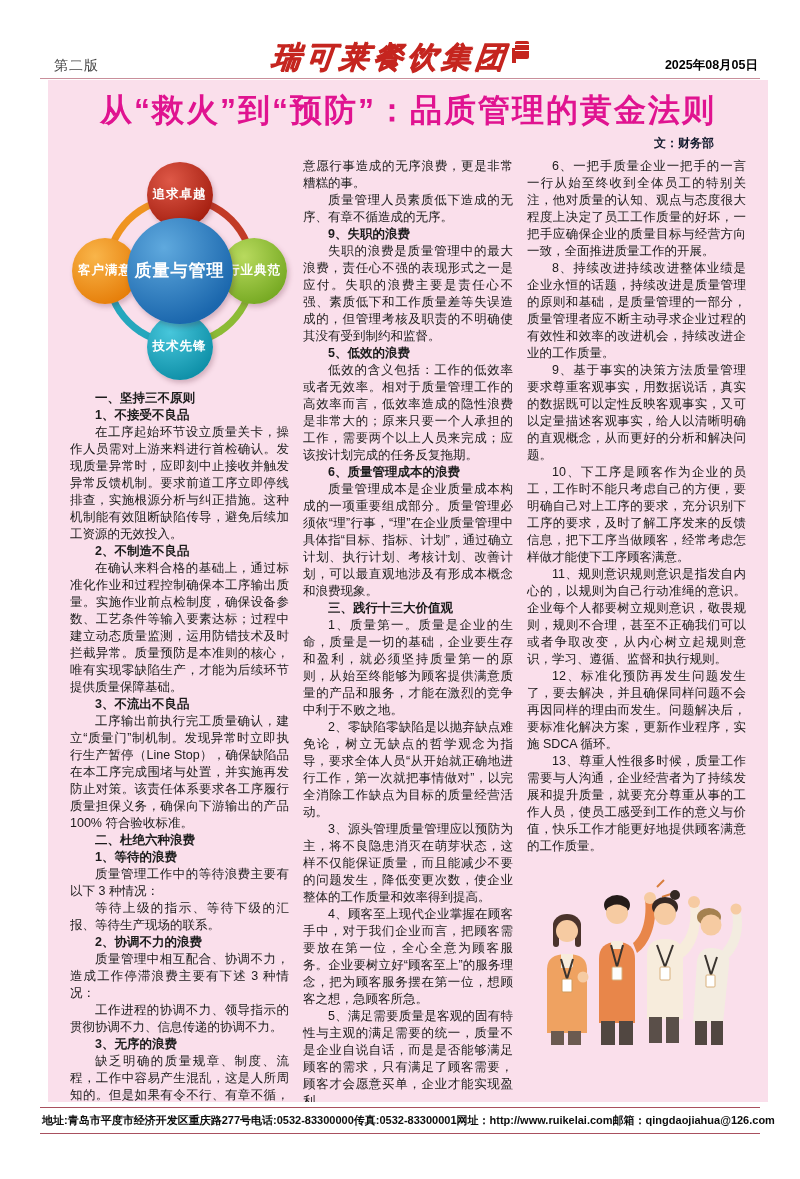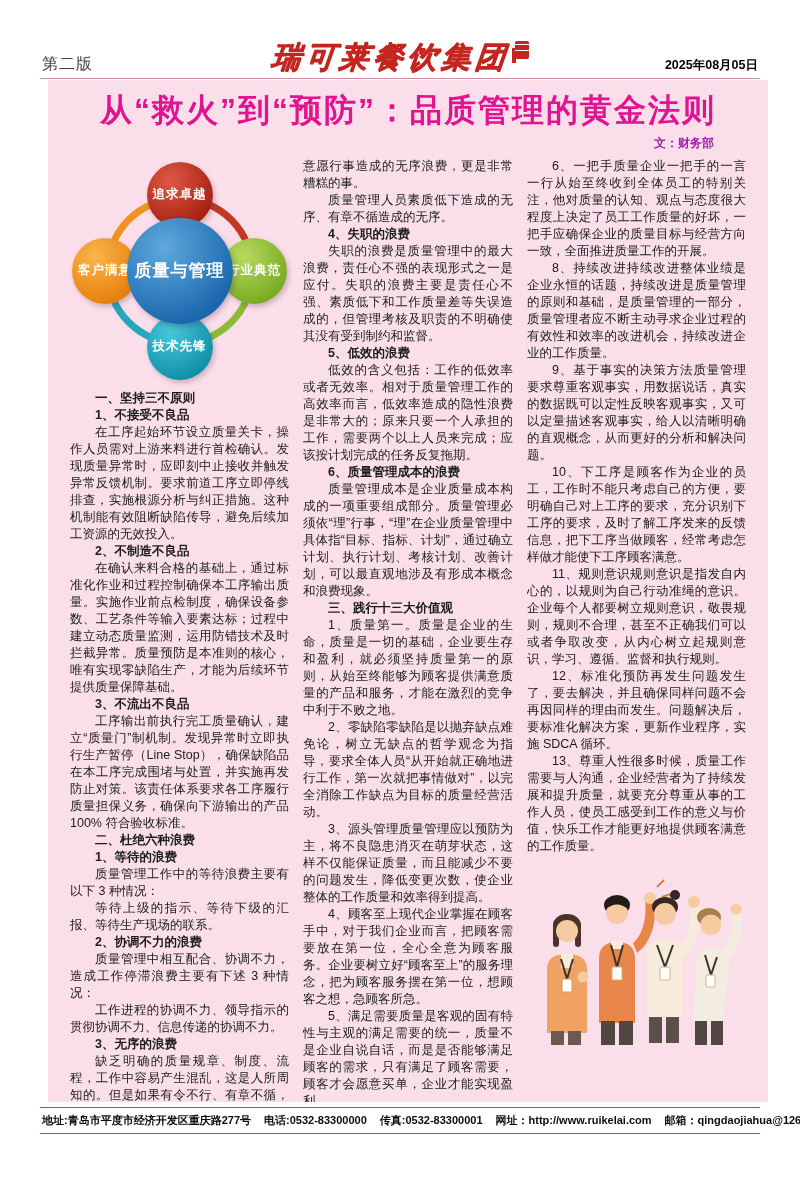--- a/index.html
+++ b/index.html
@@ -1,34 +1,34 @@
 <!DOCTYPE html>
 <html><head>
 <meta charset="utf-8">
 <style>
   html,body{margin:0;padding:0;}
   body{width:800px;background:#ffffff;font-family:"Liberation Sans",sans-serif;}
   .page{position:relative;width:800px;height:1179px;background:#fff;overflow:hidden;}
 
   
   .header{position:absolute;top:28px;left:40px;right:40px;height:50px;border-bottom:1.5px solid #c98f9b;}
-  .edition{position:absolute;left:2px;bottom:3px;font-size:16px;color:#444;letter-spacing:1px;}
+  .edition{position:absolute;left:14px;bottom:3px;font-size:14px;color:#444;letter-spacing:1px;}
   .logo-wrap{position:absolute;left:0;right:0;bottom:0;text-align:center;}
   .logo{display:inline-block;color:#c5251f;font-family:"DejaVu Serif",serif;font-style:italic;font-weight:bold;
         font-size:30px;letter-spacing:4px;transform:skewX(-6deg);text-shadow:0.5px 0.5px 0 #c5251f;}
   .seal{display:inline-block;vertical-align:8px;width:14px;height:18px;margin-left:6px;background:#c5251f;border-radius:2px;
         box-shadow:-8px 2px 0 -5px #c5251f, -8px 9px 0 -5px #c5251f;
         background-image:linear-gradient(#c5251f 3px,#fff 3px,#fff 4px,#c5251f 4px,#c5251f 9px,#fff 9px,#fff 10px,#c5251f 10px);}
   .date{position:absolute;right:2px;bottom:4px;font-size:12.5px;font-weight:bold;color:#000;}
 
   
   .main{position:absolute;top:79.5px;left:40px;width:720px;height:1022px;background:#fadfeb;overflow:hidden;margin-left:8px;}
   .title{margin:0;padding:10px 10px 0;text-align:center;font-size:32px;line-height:40px;font-weight:800;
          color:#e01390;letter-spacing:2px;}
-  .byline{text-align:right;padding:5px 54px 4px 0;font-size:12px;font-weight:bold;color:#a21caf;}
+  .byline{text-align:right;padding:5px 54px 4px 0;font-size:12px;font-weight:bold;color:#0f172a;}
   .cols{display:flex;gap:14px;padding:2px 22px 0;}
   .col{width:219px;font-size:12.5px;line-height:17px;color:#1b1b1b;}
   .col p{margin:0;text-align:justify;}
   .col p.head{font-weight:bold;text-indent:2em;}
   .col p.para{text-indent:2em;}
   .col p.cont{text-indent:0;}
 
   
   .diagram{position:relative;width:219px;height:222px;margin:2px 0 8px;}
   .ring{position:absolute;left:50%;top:50%;width:152px;height:152px;margin:-76px 0 0 -76px;border-radius:50%;
@@ -43,21 +43,21 @@
   .sat.right{left:151px;top:50%;margin-top:-33px;background:radial-gradient(circle at 35% 28%,#b8da5e,#76a922 78%);}
   .sat.bottom{left:50%;top:154px;margin-left:-33px;background:radial-gradient(circle at 35% 28%,#47c6db,#0e8fa7 78%);}
   .sat.left{left:2px;top:50%;margin-top:-33px;background:radial-gradient(circle at 35% 28%,#f9b54a,#e67e09 78%);}
 
   
   .illus{display:block;margin:8px 0 0 2px;}
 
   
   .footer{position:absolute;left:40px;right:40px;top:1107px;border-top:1.5px solid #a8505e;border-bottom:1.5px solid #a8505e;
           padding:5px 2px;display:flex;justify-content:space-between;align-items:center;
-          font-size:11px;font-weight:bold;color:#0d0d0d;white-space:nowrap;gap:13px;}
+          font-size:11px;font-weight:bold;color:#0d0d0d;white-space:nowrap;}
 </style>
 </head>
 <body>
 
 <div class="page">
 
   <div class="header">
     <span class="edition">第二版</span>
     <div class="logo-wrap">
       <span class="logo">瑞可莱餐饮集团</span><span class="seal"></span>
@@ -99,21 +99,21 @@
             <p class="head">3、无序的浪费</p>
             <p class="para">缺乏明确的质量规章、制度、流程，工作中容易产生混乱，这是人所周知的。但是如果有令不行、有章不循，按个人的</p>
           </div>
       </div>
 
       <div class="col">
         <div class="col-text">
 
         <p class="cont">意愿行事造成的无序浪费，更是非常糟糕的事。</p>
             <p class="para">质量管理人员素质低下造成的无序、有章不循造成的无序。</p>
-            <p class="head">4、失职的浪费</p>
+            <p class="head">9、失职的浪费</p>
             <p class="para">失职的浪费是质量管理中的最大浪费，责任心不强的表现形式之一是应付。失职的浪费主要是责任心不强、素质低下和工作质量差等失误造成的，但管理考核及职责的不明确使其没有受到制约和监督。</p>
             <p class="head">5、低效的浪费</p>
             <p class="para">低效的含义包括：工作的低效率或者无效率。相对于质量管理工作的高效率而言，低效率造成的隐性浪费是非常大的；原来只要一个人承担的工作，需要两个以上人员来完成；应该按计划完成的任务反复拖期。</p>
             <p class="head">6、质量管理成本的浪费</p>
             <p class="para">质量管理成本是企业质量成本构成的一项重要组成部分。质量管理必须依“理”行事，“理”在企业质量管理中具体指“目标、指标、计划”，通过确立计划、执行计划、考核计划、改善计划，可以最直观地涉及有形成本概念和浪费现象。</p>
             <p class="head">三、践行十三大价值观</p>
             <p class="para">1、质量第一。质量是企业的生命，质量是一切的基础，企业要生存和盈利，就必须坚持质量第一的原则，从始至终能够为顾客提供满意质量的产品和服务，才能在激烈的竞争中利于不败之地。</p>
             <p class="para">2、零缺陷零缺陷是以抛弃缺点难免论，树立无缺点的哲学观念为指导，要求全体人员“从开始就正确地进行工作，第一次就把事情做对”，以完全消除工作缺点为目标的质量经营活动。</p>
             <p class="para">3、源头管理质量管理应以预防为主，将不良隐患消灭在萌芽状态，这样不仅能保证质量，而且能减少不要的问题发生，降低变更次数，使企业整体的工作质量和效率得到提高。</p>
             <p class="para">4、顾客至上现代企业掌握在顾客手中，对于我们企业而言，把顾客需要放在第一位，全心全意为顾客服务。企业要树立好“顾客至上”的服务理念，把为顾客服务摆在第一位，想顾客之想，急顾客所急。</p>

